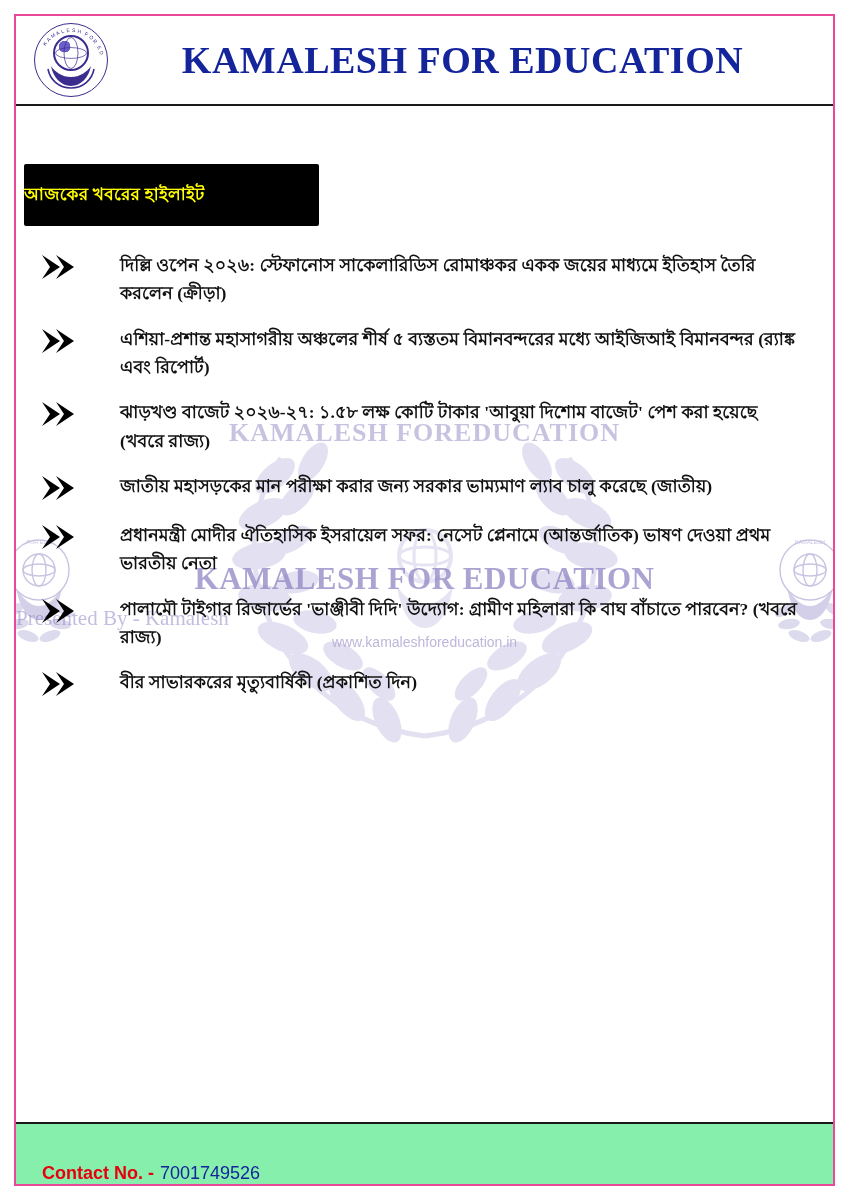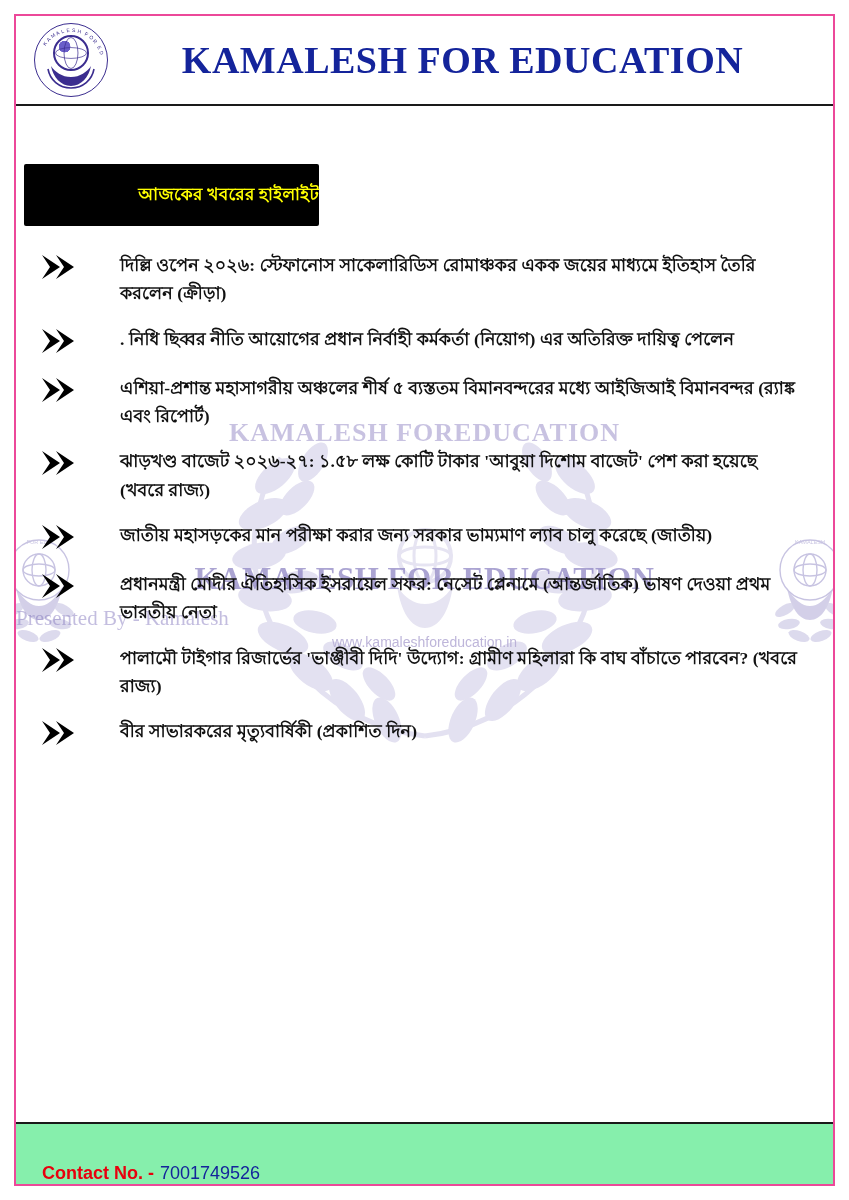--- a/index.html
+++ b/index.html
@@ -158,21 +158,21 @@
 
   
   .badge-wrap {
     position: absolute;
     left: 8px; top: 58px;
     width: 295px; height: 62px;
     background: #000;
     border-radius: 2px;
     display: flex;
     align-items: center;
-    justify-content: flex-end;
+    justify-content: flex-start;
   }
   .badge-wrap .badge-text {
     color: #ffff00;
     font-size: 17px;
     font-family: "Liberation Serif", serif;
     font-weight: bold;
     letter-spacing: .3px;
   }
 
   
@@ -371,29 +371,20 @@
       <div class="news-item">
         <span class="bullet">
           <svg width="42" height="28" viewBox="0 0 42 28">
               <path d="M4 2 L22 14 L4 26 L12 14 Z" fill="#000"></path>
               <path d="M18 2 L36 14 L18 26 L26 14 Z" fill="#000"></path>
             </svg>
         </span>
         <span class="news-text">দিল্লি ওপেন ২০২৬: স্টেফানোস সাকেলারিডিস রোমাঞ্চকর একক জয়ের মাধ্যমে ইতিহাস তৈরি করলেন (ক্রীড়া)</span>
       </div>
 
-      <div class="news-item">
-        <span class="bullet">
-          <svg width="42" height="28" viewBox="0 0 42 28">
-              <path d="M4 2 L22 14 L4 26 L12 14 Z" fill="#000"></path>
-              <path d="M18 2 L36 14 L18 26 L26 14 Z" fill="#000"></path>
-            </svg>
-        </span>
-        <span class="news-text">. নিধি ছিব্বর নীতি আয়োগের প্রধান নির্বাহী কর্মকর্তা (নিয়োগ) এর অতিরিক্ত দায়িত্ব পেলেন</span>
-      </div>
 
       <div class="news-item">
         <span class="bullet">
           <svg width="42" height="28" viewBox="0 0 42 28">
               <path d="M4 2 L22 14 L4 26 L12 14 Z" fill="#000"></path>
               <path d="M18 2 L36 14 L18 26 L26 14 Z" fill="#000"></path>
             </svg>
         </span>
         <span class="news-text">এশিয়া-প্রশান্ত মহাসাগরীয় অঞ্চলের শীর্ষ ৫ ব্যস্ততম বিমানবন্দরের মধ্যে আইজিআই বিমানবন্দর (র‍্যাঙ্ক এবং রিপোর্ট)</span>
       </div>

